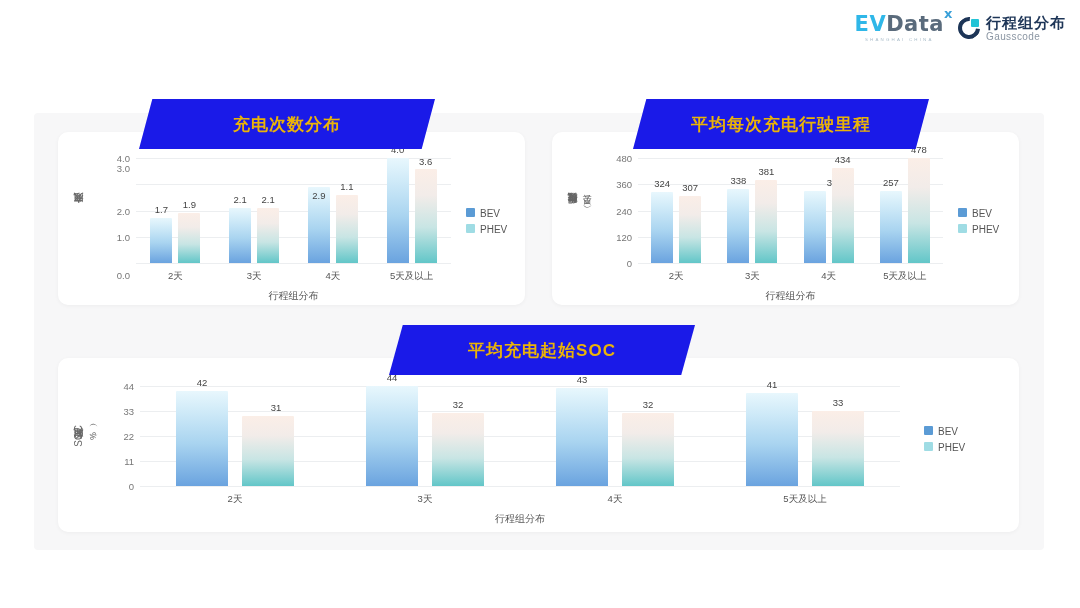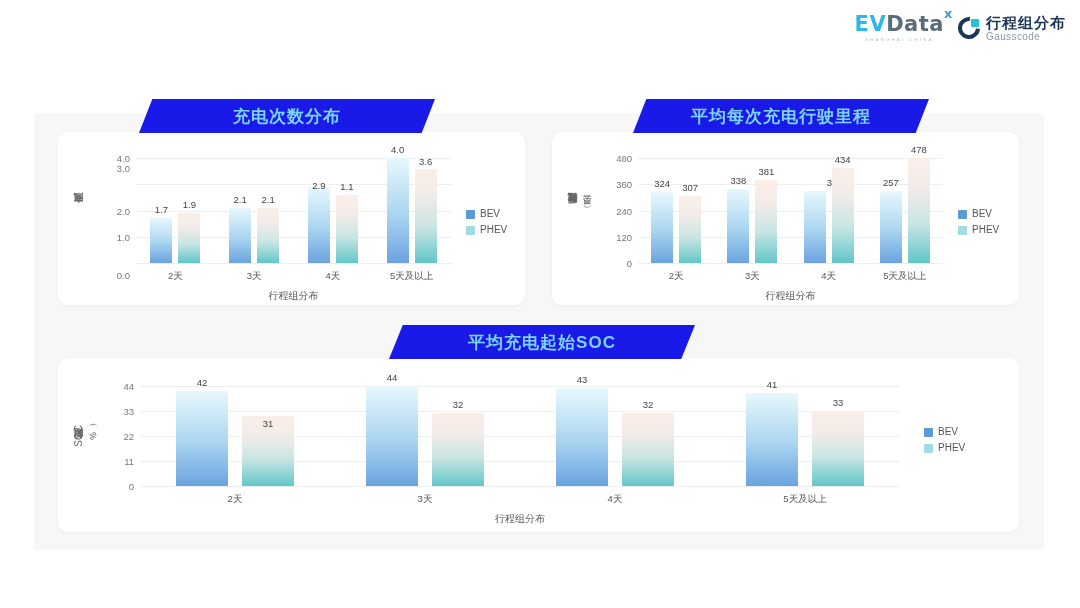--- a/index.html
+++ b/index.html
@@ -27,22 +27,22 @@
     border-right-color:transparent;transform:rotate(-40deg);box-sizing:border-box;}
   .gauss-mark .sq{position:absolute;right:1px;top:2px;width:8px;height:8px;background:#22c3d6;border-radius:1px;}
   .gauss-txt{display:flex;flex-direction:column;line-height:1;}
   .gauss-cn{font-size:15px;font-weight:700;color:#1d3557;letter-spacing:1px;}
   .gauss-en{font-size:10px;color:#8b96a3;letter-spacing:.4px;margin-top:2px;}
 
   
   .panel{position:absolute;left:34px;top:113px;width:1010px;height:437px;background:#f7f7f8;border-radius:4px;}
 
   
-  .ribbon{position:absolute;height:34px;background:#1a1ae8;display:flex;align-items:center;
-    justify-content:center;color:#7dd3fc;font-weight:700;font-size:17px;letter-spacing:1px;
+  .ribbon{position:absolute;height:50px;background:#1a1ae8;display:flex;align-items:center;
+    justify-content:center;color:#eab308;font-weight:700;font-size:17px;letter-spacing:1px;
     clip-path:polygon(4.5% 0%,100% 0%,95.5% 100%,0% 100%);z-index:5;}
   #ribbon-1{left:139px;top:99px;width:296px;}
   #ribbon-2{left:633px;top:99px;width:296px;}
   #ribbon-3{left:389px;top:325px;width:306px;}
 
   
   .card{position:absolute;background:#ffffff;border-radius:10px;box-shadow:0 1px 4px rgba(0,0,0,.045);}
   #card-1{left:58px;top:132px;width:467px;height:173px;}
   #card-2{left:552px;top:132px;width:467px;height:173px;}
   #card-3{left:58px;top:358px;width:961px;height:174px;}
@@ -60,21 +60,21 @@
   .xtick{position:absolute;top:100%;margin-top:7px;transform:translateX(-50%);
     font-size:9.5px;color:#555;white-space:nowrap;}
   .xlab{position:absolute;transform:translateX(-50%);font-size:10px;color:#555;white-space:nowrap;}
 
   .bar{position:absolute;bottom:0;border-radius:1px 1px 0 0;}
   .bar.bev{background:linear-gradient(180deg,#e8f7fd 0%,#cfeaf8 22%,#a9d4f0 55%,#6aa3df 100%);}
   .bar.phev{background:linear-gradient(180deg,#fbeee7 0%,#f2ece9 28%,#c8e5e4 62%,#62c6c8 100%);}
   .vlabel{position:absolute;transform:translate(-50%,-100%);font-size:9.5px;color:#444;white-space:nowrap;}
 
   .legend{position:absolute;font-size:10px;color:#555;}
-  .legend .row{display:flex;align-items:flex-end;gap:5px;margin-bottom:5px;}
+  .legend .row{display:flex;align-items:flex-start;gap:5px;margin-bottom:5px;}
   .legend .sw{width:9px;height:9px;border-radius:1px;display:inline-block;}
   .sw.bev{background:#5b9bd5;}
   .sw.phev{background:#9fdce4;}
 </style>
 </head>
 <body>
 
 <div class="logo-bar">
 
   <div class="evdata">
@@ -124,21 +124,21 @@
         <div class="vlabel" style="left: 25.375px; top: 57.375px;">1.7</div>
         <div class="bar phev" style="left: 42.375px; width: 22px; height: 49.875px;"></div>
         <div class="vlabel" style="left: 53.375px; top: 52.125px;">1.9</div>
         <div class="xtick" style="left: 39.375px;">2天</div>
         <div class="bar bev" style="left: 93.125px; width: 22px; height: 55.125px;"></div>
         <div class="vlabel" style="left: 104.125px; top: 46.875px;">2.1</div>
         <div class="bar phev" style="left: 121.125px; width: 22px; height: 55.125px;"></div>
         <div class="vlabel" style="left: 132.125px; top: 46.875px;">2.1</div>
         <div class="xtick" style="left: 118.125px;">3天</div>
         <div class="bar bev" style="left: 171.875px; width: 22px; height: 76.125px;"></div>
-        <div class="vlabel" style="left: 182.875px; top: 33px;">2.9</div>
+        <div class="vlabel" style="left: 182.875px; top: 43px;">2.9</div>
         <div class="bar phev" style="left: 199.875px; width: 22px; height: 68.25px;"></div>
         <div class="vlabel" style="left: 210.875px; top: 33.75px;">1.1</div>
         <div class="xtick" style="left: 196.875px;">4天</div>
         <div class="bar bev" style="left: 250.625px; width: 22px; height: 105px;"></div>
         <div class="vlabel" style="left: 261.625px; top: -3px;">4.0</div>
         <div class="bar phev" style="left: 278.625px; width: 22px; height: 94.5px;"></div>
         <div class="vlabel" style="left: 289.625px; top: 9px;">3.6</div>
         <div class="xtick" style="left: 275.625px;">5天及以上</div>
       </div>
       <div class="xlab" style="left: 235.5px; top: 157px;">行程组分布</div>
@@ -218,21 +218,21 @@
         <div class="ytick" style="top: 75px;">11</div>
         <div class="gridline" style="top: 50px;"></div>
         <div class="ytick" style="top: 50px;">22</div>
         <div class="gridline" style="top: 25px;"></div>
         <div class="ytick" style="top: 25px;">33</div>
         <div class="gridline" style="top: 0px;"></div>
         <div class="ytick" style="top: 0px;">44</div>
         <div class="bar bev" style="left: 36px; width: 52px; height: 95.4545px;"></div>
         <div class="vlabel" style="left: 62px; top: 1.54545px;">42</div>
         <div class="bar phev" style="left: 102px; width: 52px; height: 70.4545px;"></div>
-        <div class="vlabel" style="left: 128px; top: 26.5455px; margin-top: 16px;">31</div>
+        <div class="vlabel" style="left: 136px; top: 26.5455px;">31</div>
         <div class="xtick" style="left: 95px;">2天</div>
         <div class="bar bev" style="left: 226px; width: 52px; height: 100px;"></div>
         <div class="vlabel" style="left: 252px; top: -3px;">44</div>
         <div class="bar phev" style="left: 292px; width: 52px; height: 72.7273px;"></div>
         <div class="vlabel" style="left: 318px; top: 24.2727px;">32</div>
         <div class="xtick" style="left: 285px;">3天</div>
         <div class="bar bev" style="left: 416px; width: 52px; height: 97.7273px;"></div>
         <div class="vlabel" style="left: 442px; top: -0.727273px;">43</div>
         <div class="bar phev" style="left: 482px; width: 52px; height: 72.7273px;"></div>
         <div class="vlabel" style="left: 508px; top: 24.2727px;">32</div>

